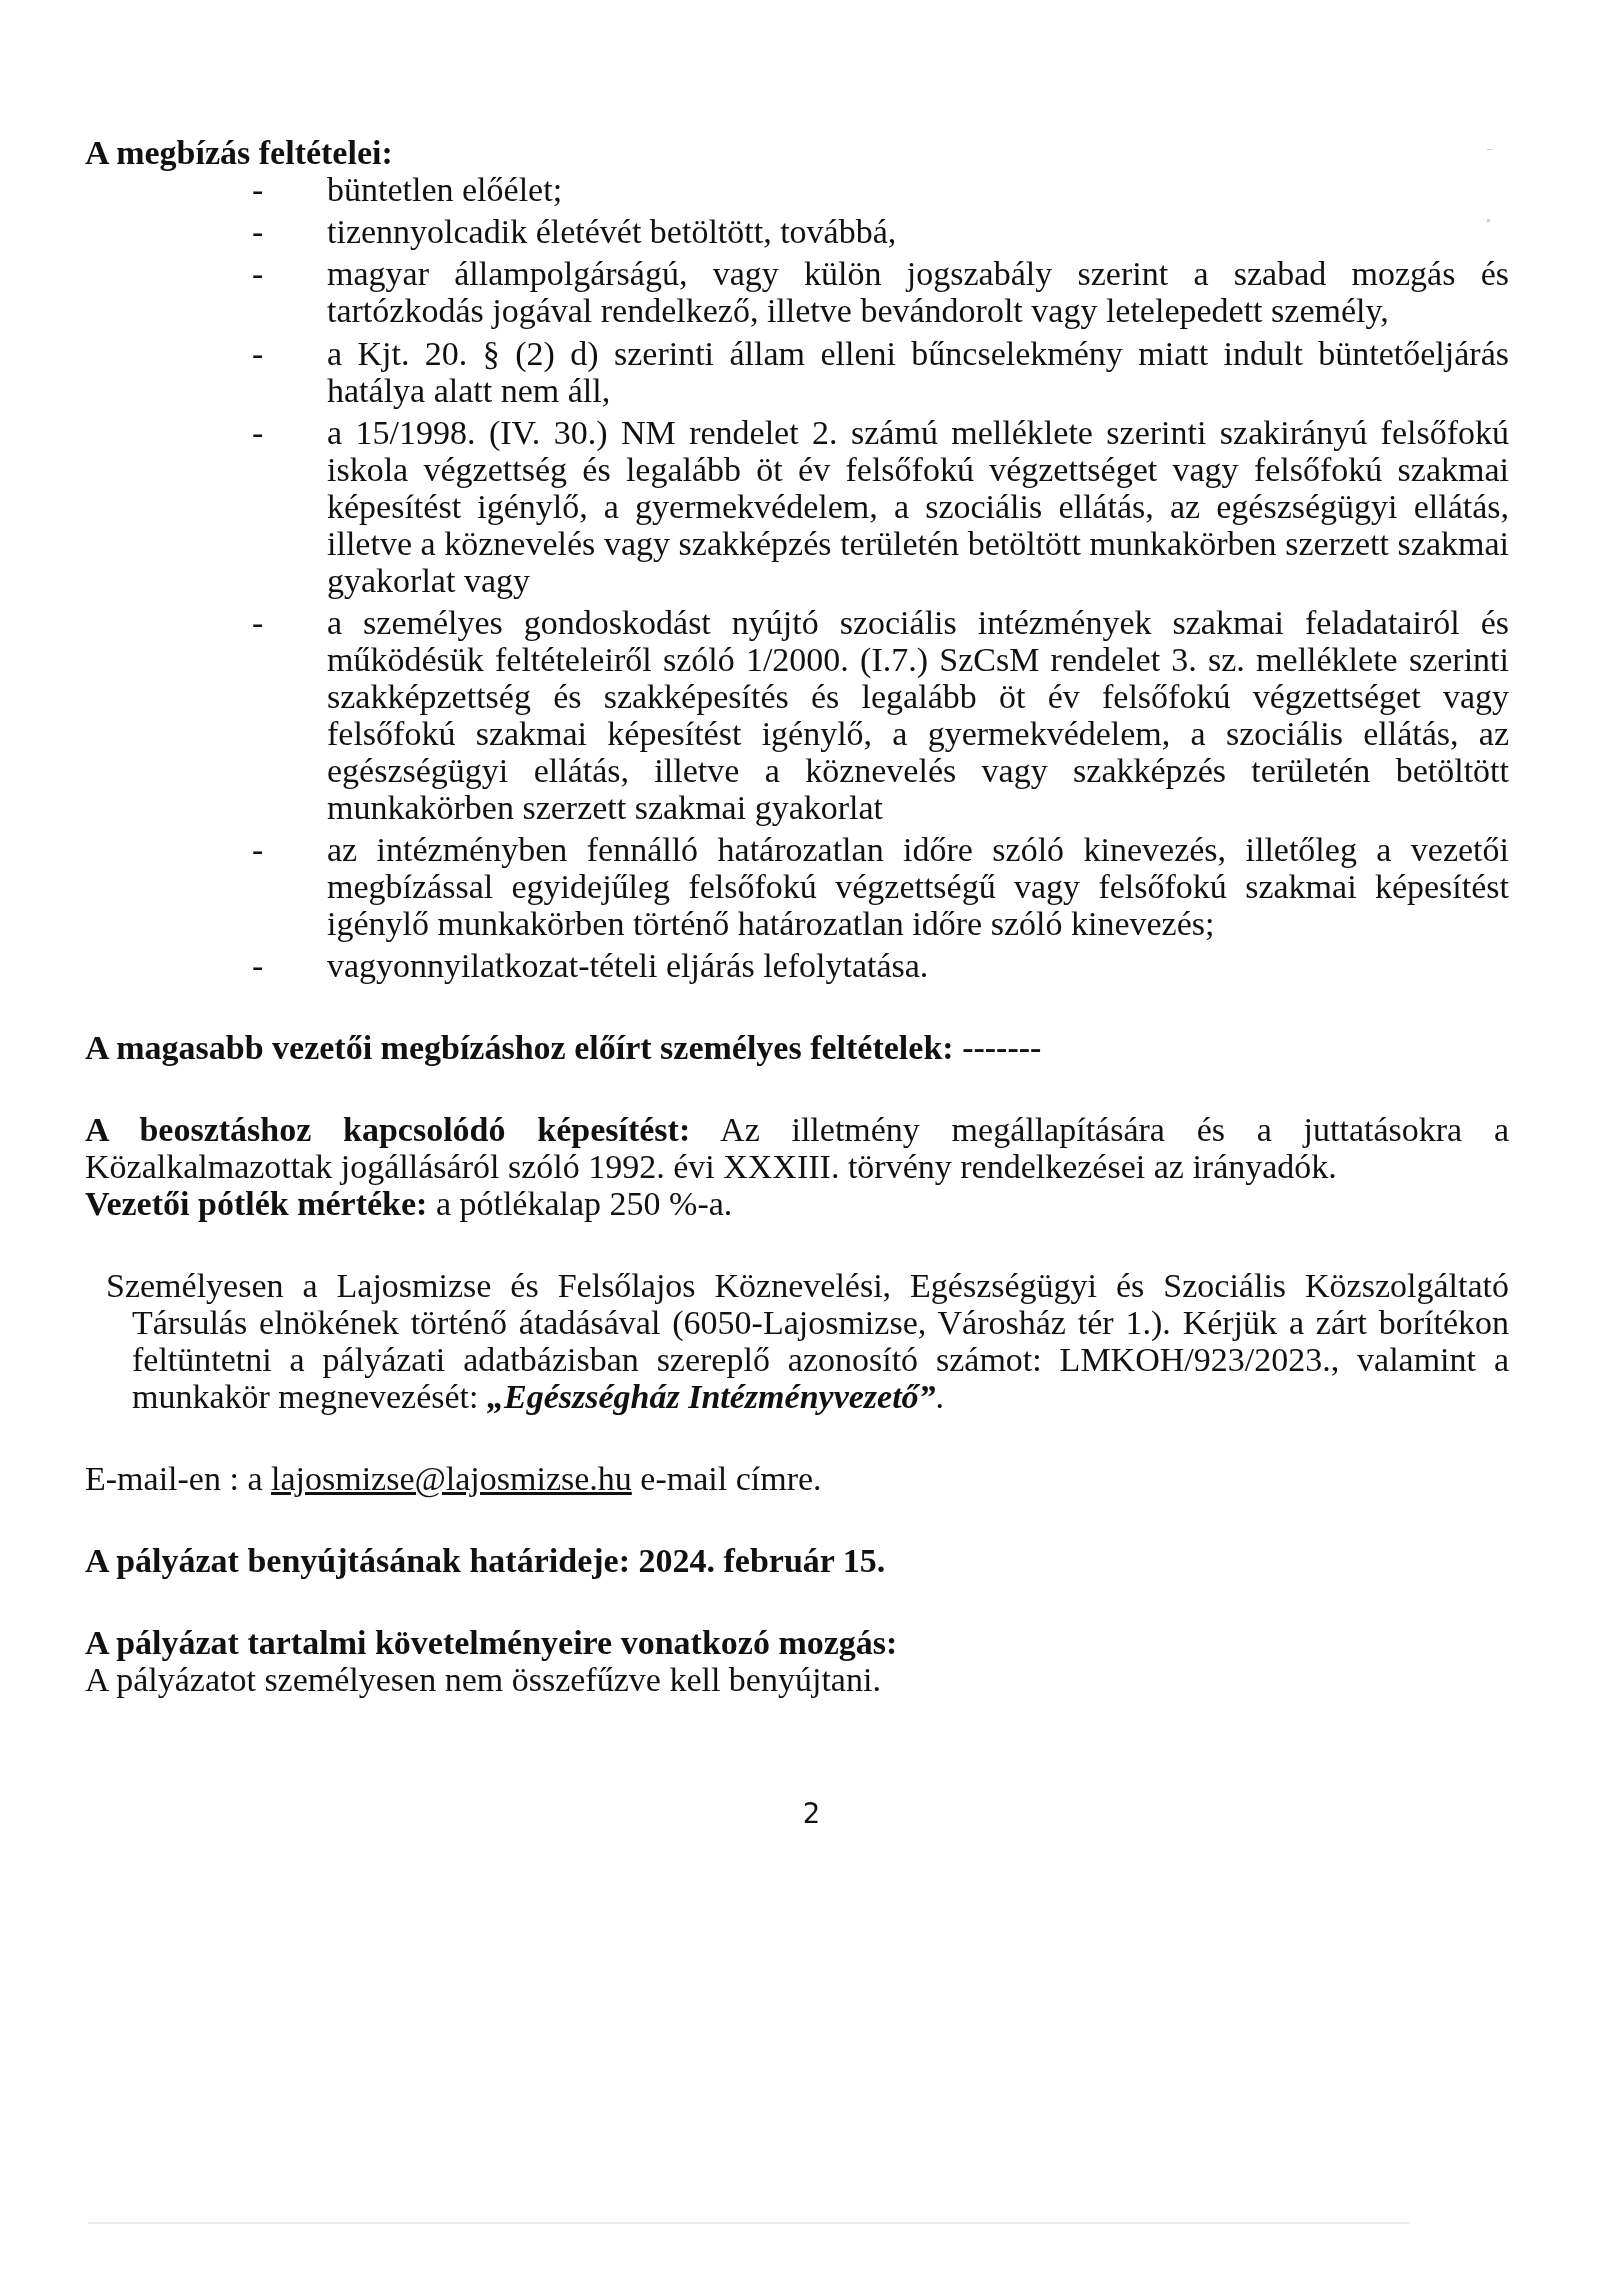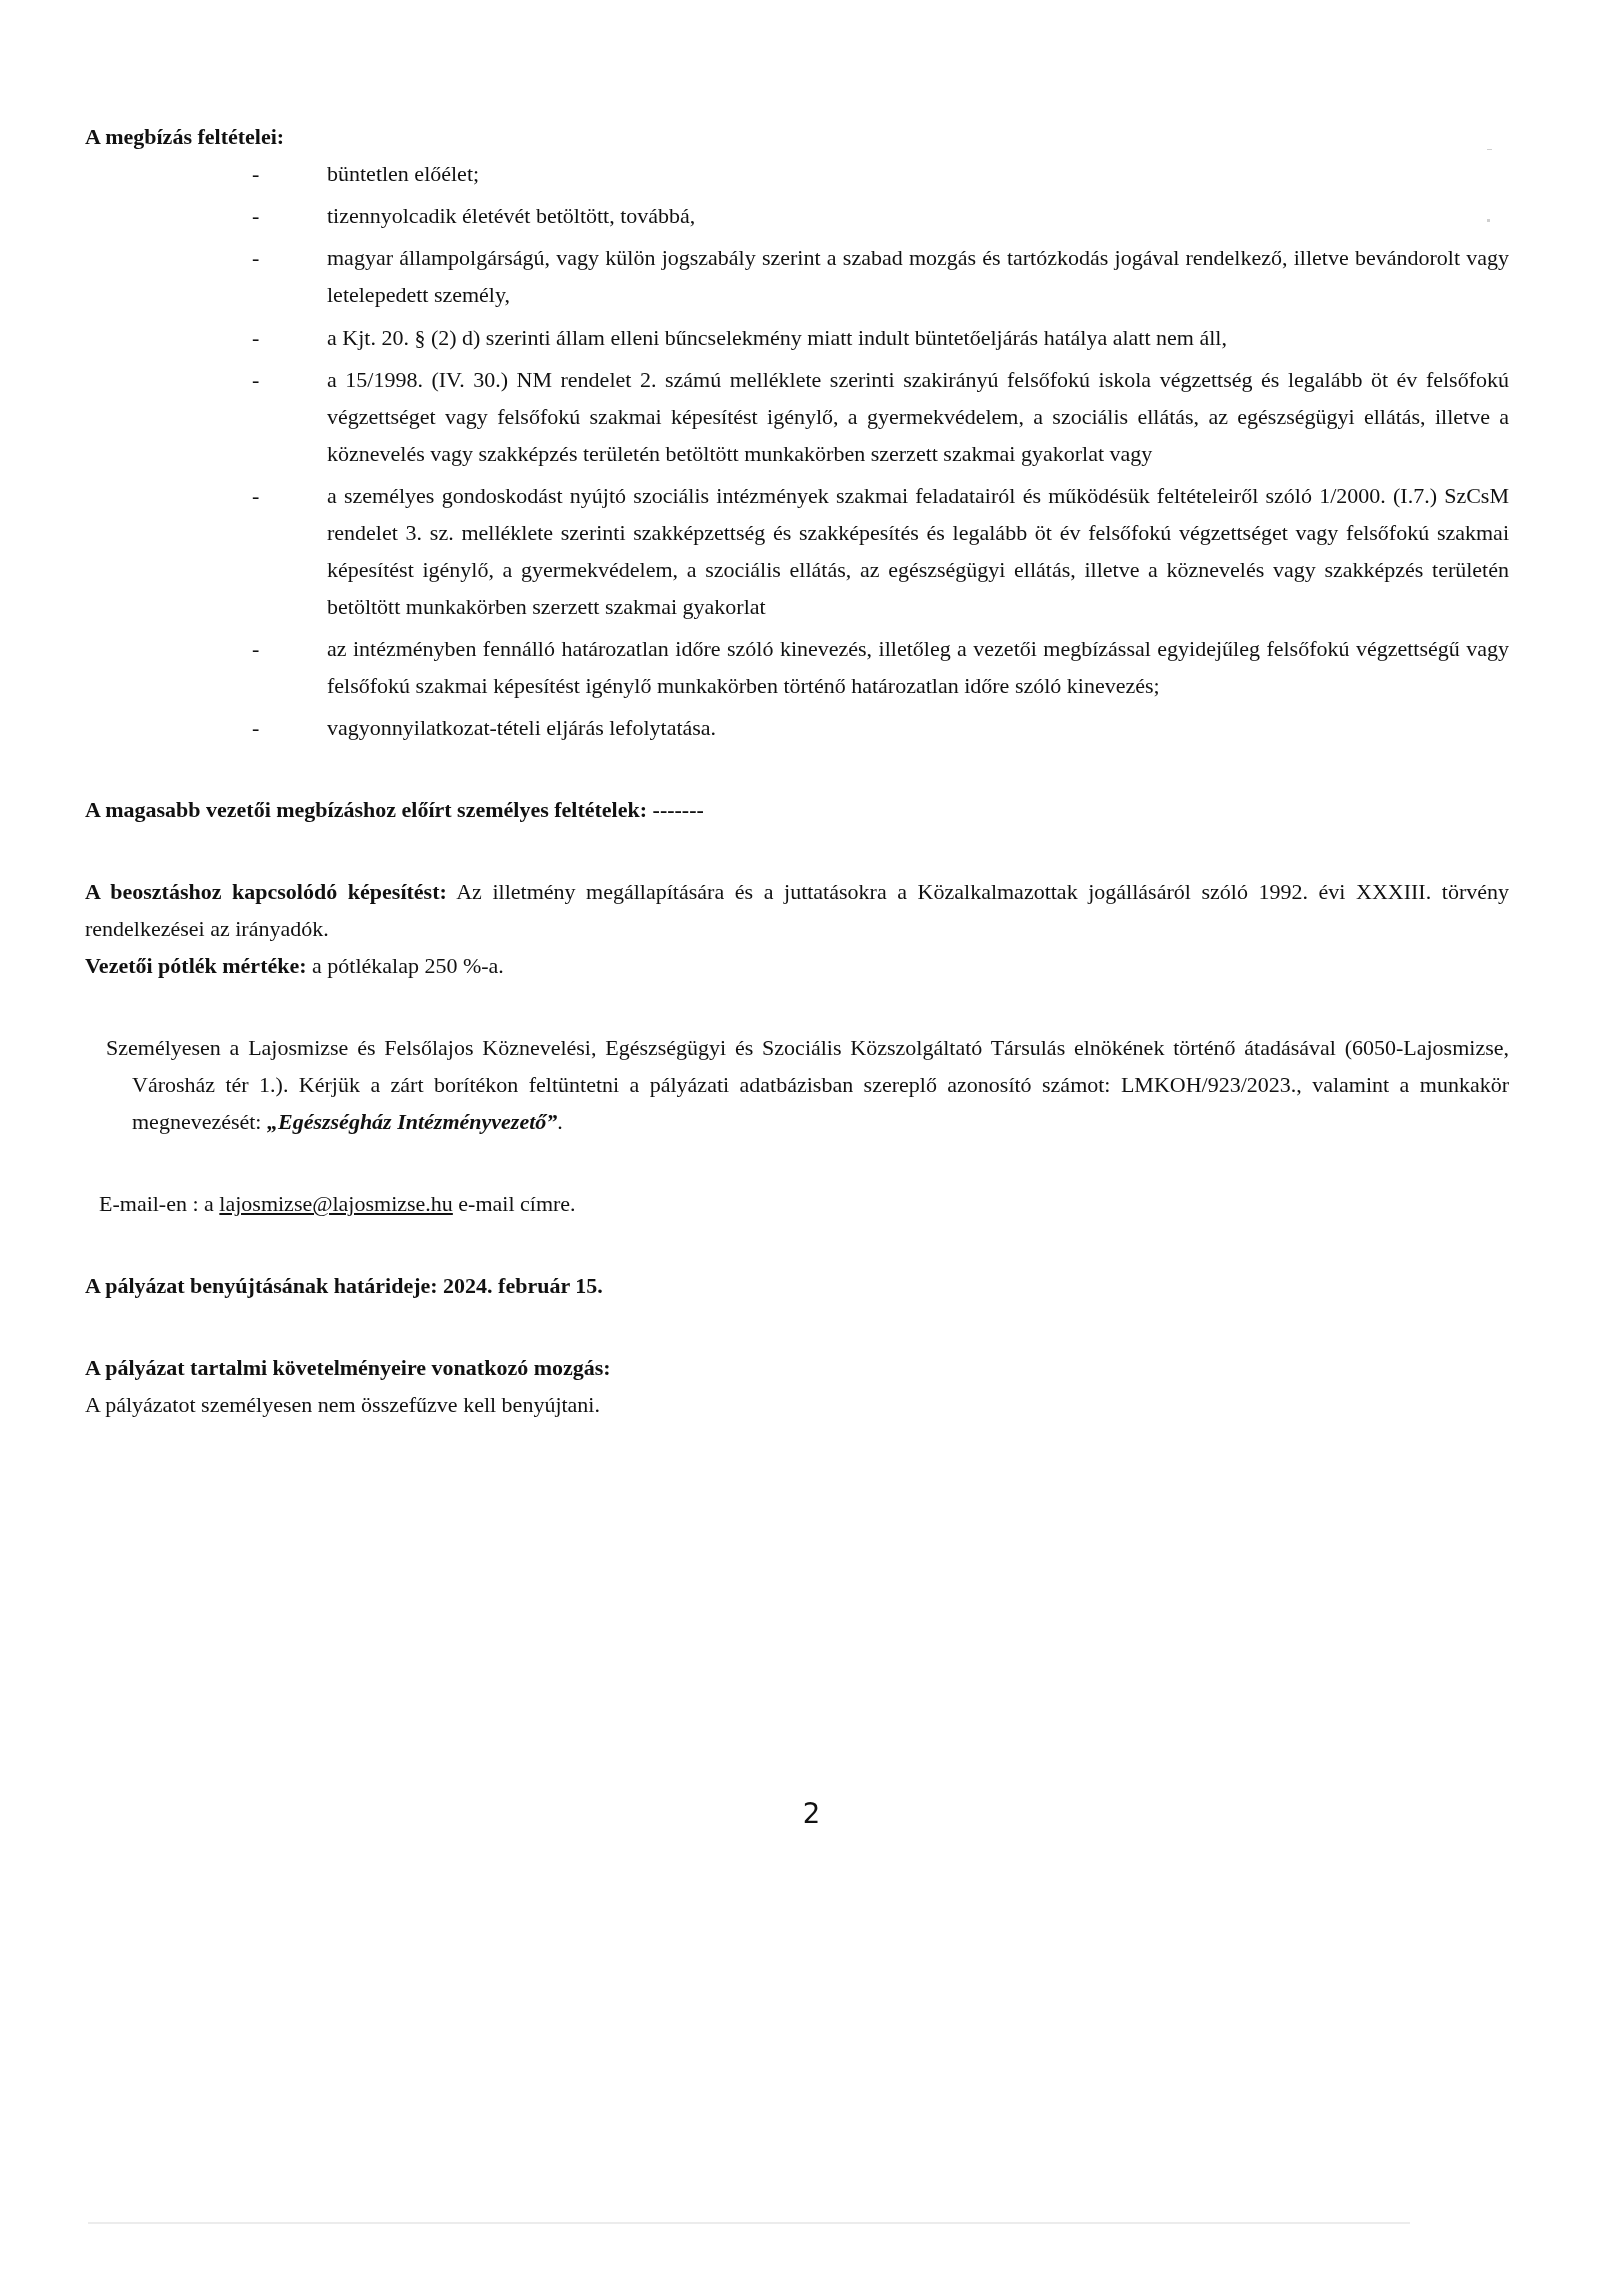--- a/index.html
+++ b/index.html
@@ -2,22 +2,22 @@
 <html style="font-size:10.5px"><head>
 <meta charset="utf-8">
 <style>
   html, body { margin: 0; padding: 0; background: #ffffff; }
   body {
     width: 1623px; height: 2295px; position: relative; overflow: hidden;
     font-family: "Liberation Serif", "DejaVu Serif", serif;
     color: #111111;
   }
   .page {
-    position: absolute; left: 85px; top: 118px; width: 1424px;
-    font-size: 22px; line-height: 37px;
+    position: absolute; left: 85px; top: 134px; width: 1424px;
+    font-size: 34px; line-height: 37px;
   }
   .heading { font-weight: bold; margin: 0; }
   .bullets { list-style: none; margin: 0; padding: 0; }
   .bullet {
     position: relative; padding-left: 242px; text-align: justify;
     margin: 0 0 5.2px 0;
   }
   .bullet .dash {
     position: absolute; left: 167px; top: 0;
   }
@@ -62,21 +62,21 @@
     <p class="heading">A magasabb vezetői megbízáshoz előírt személyes feltételek: -------</p>
   </div>
 
   <div class="section">
     <p class="para"><span class="bold">A beosztáshoz kapcsolódó képesítést:</span><span> Az illetmény megállapítására és a juttatásokra a Közalkalmazottak jogállásáról szóló 1992. évi XXXIII. törvény rendelkezései az irányadók.</span></p>
     <p class="para"><span class="bold">Vezetői pótlék mértéke:</span><span> a pótlékalap 250 %-a.</span></p>
   </div>
 
   <div class="section">
     <p class="indented-para"><span>Személyesen a Lajosmizse és Felsőlajos Köznevelési, Egészségügyi és Szociális Közszolgáltató Társulás elnökének történő átadásával (6050-Lajosmizse, Városház tér 1.). Kérjük a zárt borítékon feltüntetni a pályázati adatbázisban szereplő azonosító számot: LMKOH/923/2023., valamint a munkakör megnevezését: </span><span class="italic-bold">„Egészségház Intézményvezető”</span><span>.</span></p>
-    <p class="para" style="margin-top:45px;margin-left:14px;"><span>E-mail-en : a </span><a class="link">lajosmizse@lajosmizse.hu</a><span> e-mail címre.</span></p>
+    <p class="para" style="margin-top:45px;"><span>E-mail-en : a </span><a class="link">lajosmizse@lajosmizse.hu</a><span> e-mail címre.</span></p>
   </div>
 
   <div class="section">
     <p class="heading">A pályázat benyújtásának határideje: 2024. február 15.</p>
   </div>
 
   <div class="section">
     <p class="heading">A pályázat tartalmi követelményeire vonatkozó mozgás:</p>
     <p class="para">A pályázatot személyesen nem összefűzve kell benyújtani.</p>
   </div>

